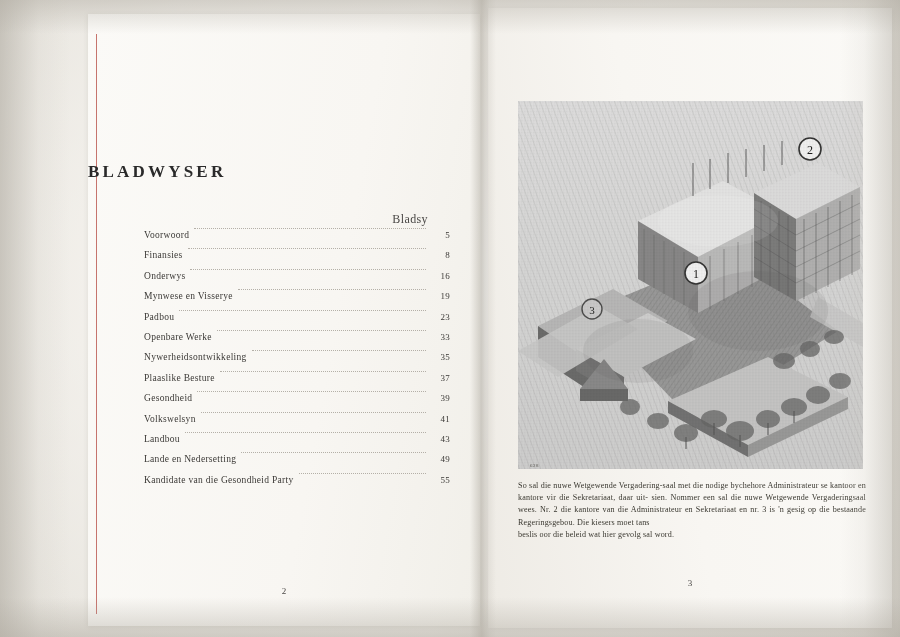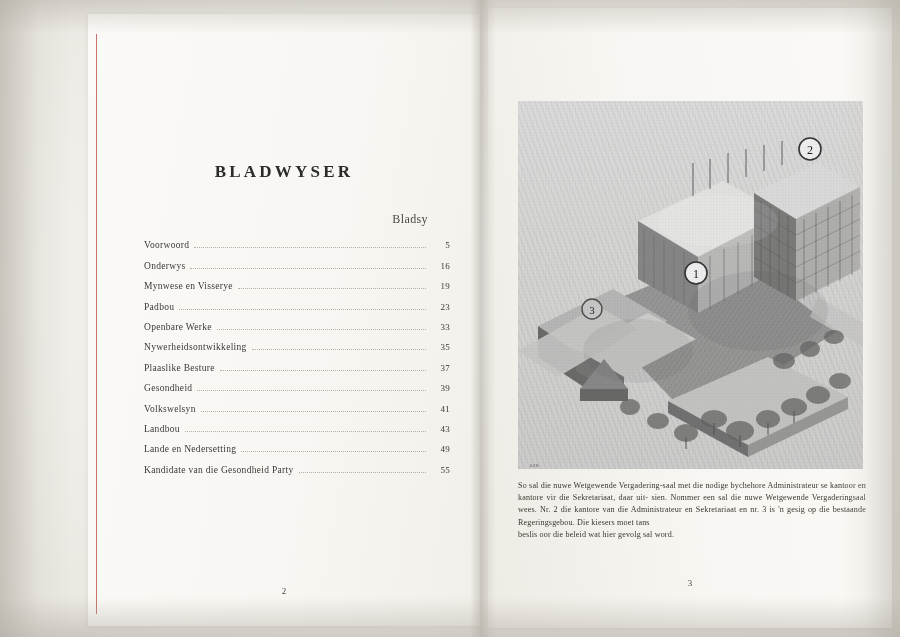--- a/index.html
+++ b/index.html
@@ -66,21 +66,20 @@
     width: 1px;
     height: 580px;
     background: #b4473f;
     opacity: 0.75;
   }
   .toc-title {
     position: absolute;
     top: 148px;
     left: 0;
     width: 100%;
-    text-align: center;
     font-family: "Liberation Serif", serif;
     font-size: 17px;
     letter-spacing: 3.2px;
     font-weight: 700;
     color: #2a2a2a;
   }
   .toc-head-row {
     position: absolute;
     top: 198px;
     right: 52px;
@@ -89,21 +88,21 @@
     letter-spacing: 0.4px;
   }
   .toc-list {
     position: absolute;
     top: 216px;
     left: 56px;
     right: 30px;
   }
   .toc-row {
     display: flex;
-    align-items: flex-end;
+    align-items: flex-start;
     height: 20.4px;
     font-size: 9.5px;
     color: #3b3936;
     letter-spacing: 0.3px;
   }
   .toc-label {
     white-space: nowrap;
   }
   .toc-dots {
     flex: 1;
@@ -211,20 +210,25 @@
 
     <div class="toc-title">BLADWYSER</div>
 
     <div class="toc-head-row">Bladsy</div>
 
     <div class="toc-list">
       <div class="toc-row">
         <span class="toc-label">Voorwoord</span>
         <span class="toc-dots"></span>
         <span class="toc-page">5</span>
+      </div>
+      <div class="toc-row">
+        <span class="toc-label">Finansies</span>
+        <span class="toc-dots"></span>
+        <span class="toc-page">8</span>
       </div>
       <div class="toc-row">
         <span class="toc-label">Onderwys</span>
         <span class="toc-dots"></span>
         <span class="toc-page">16</span>
       </div>
       <div class="toc-row">
         <span class="toc-label">Mynwese en Visserye</span>
         <span class="toc-dots"></span>
         <span class="toc-page">19</span>

